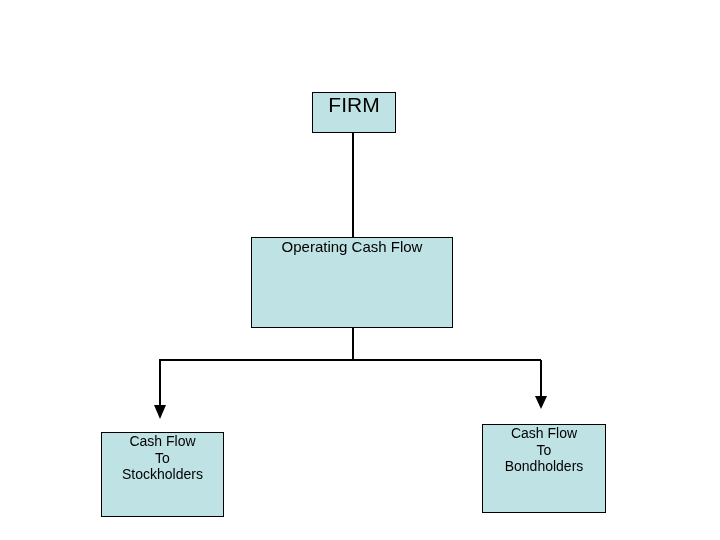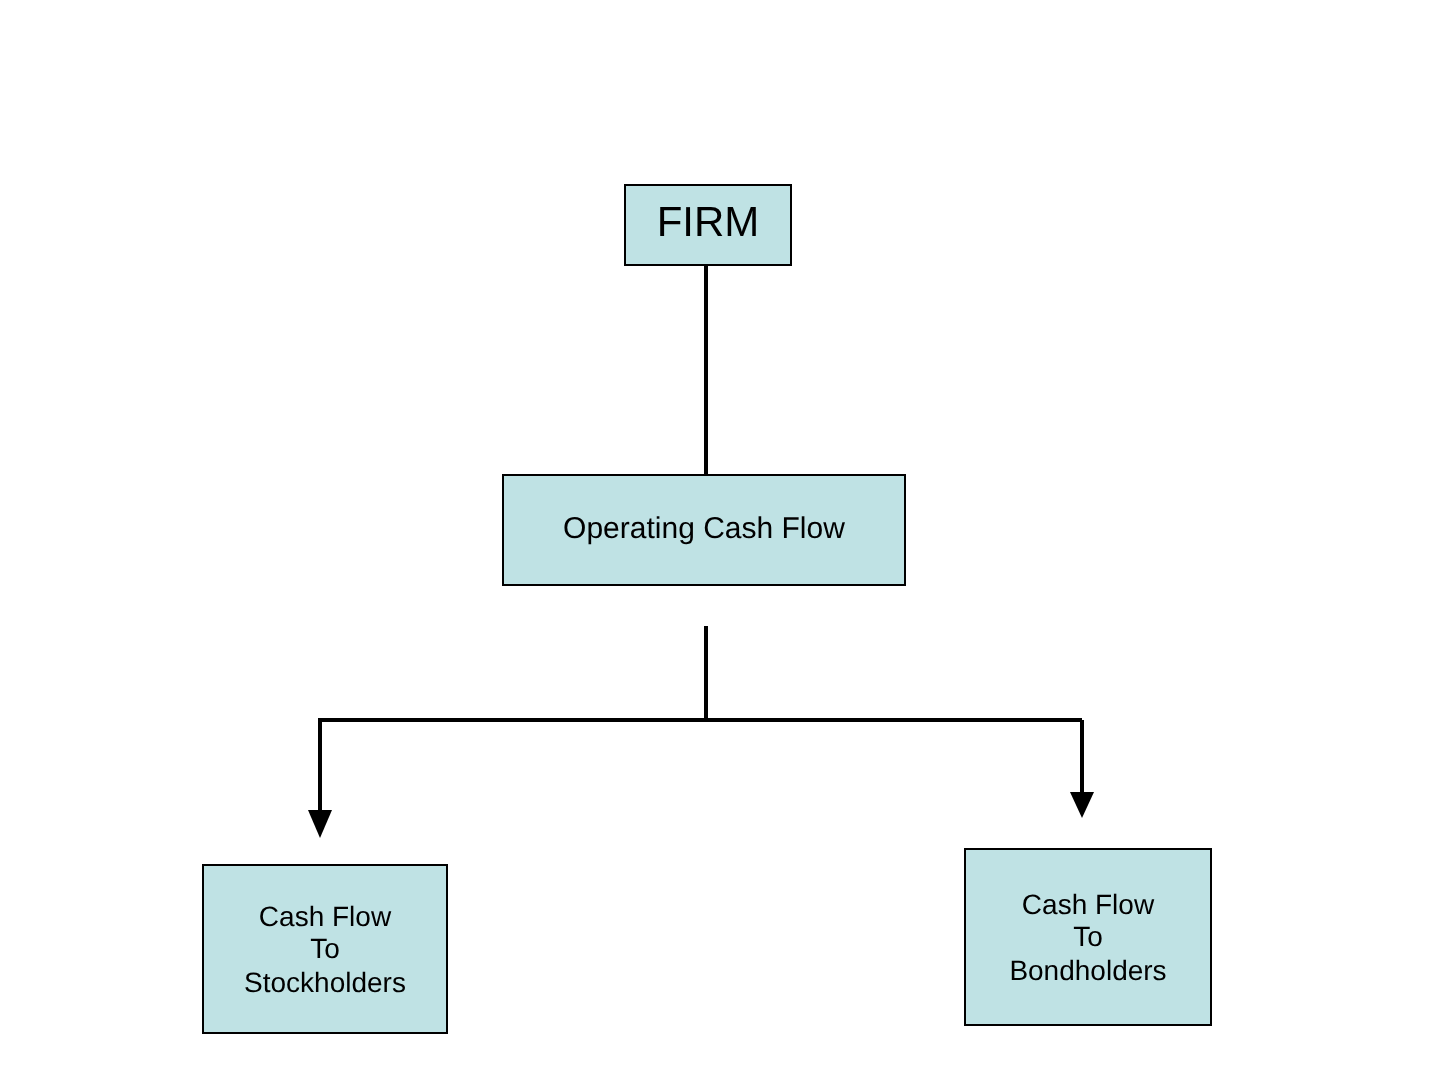--- a/index.html
+++ b/index.html
@@ -32,21 +32,21 @@
     height: 540px;
     pointer-events: none;
   }
 
   .node {
     position: absolute;
     box-sizing: border-box;
     background: #bfe2e4;
     border: 1px solid #000000;
     display: flex;
-    align-items: center;
+    align-items: flex-start;
     justify-content: center;
     text-align: center;
     color: #000000;
     line-height: 1.18;
   }
 
   .node-label {
     display: block;
     white-space: pre-line;
   }
@@ -58,21 +58,21 @@
     width: 84px;
     height: 41px;
     font-size: 21px;
   }
 
   
   #node-operating-cash-flow {
     left: 251px;
     top: 237px;
     width: 202px;
-    height: 56px;
+    height: 91px;
     font-size: 15px;
   }
 
   
   #node-cash-flow-stockholders {
     left: 101px;
     top: 432px;
     width: 123px;
     height: 85px;
     font-size: 14px;

